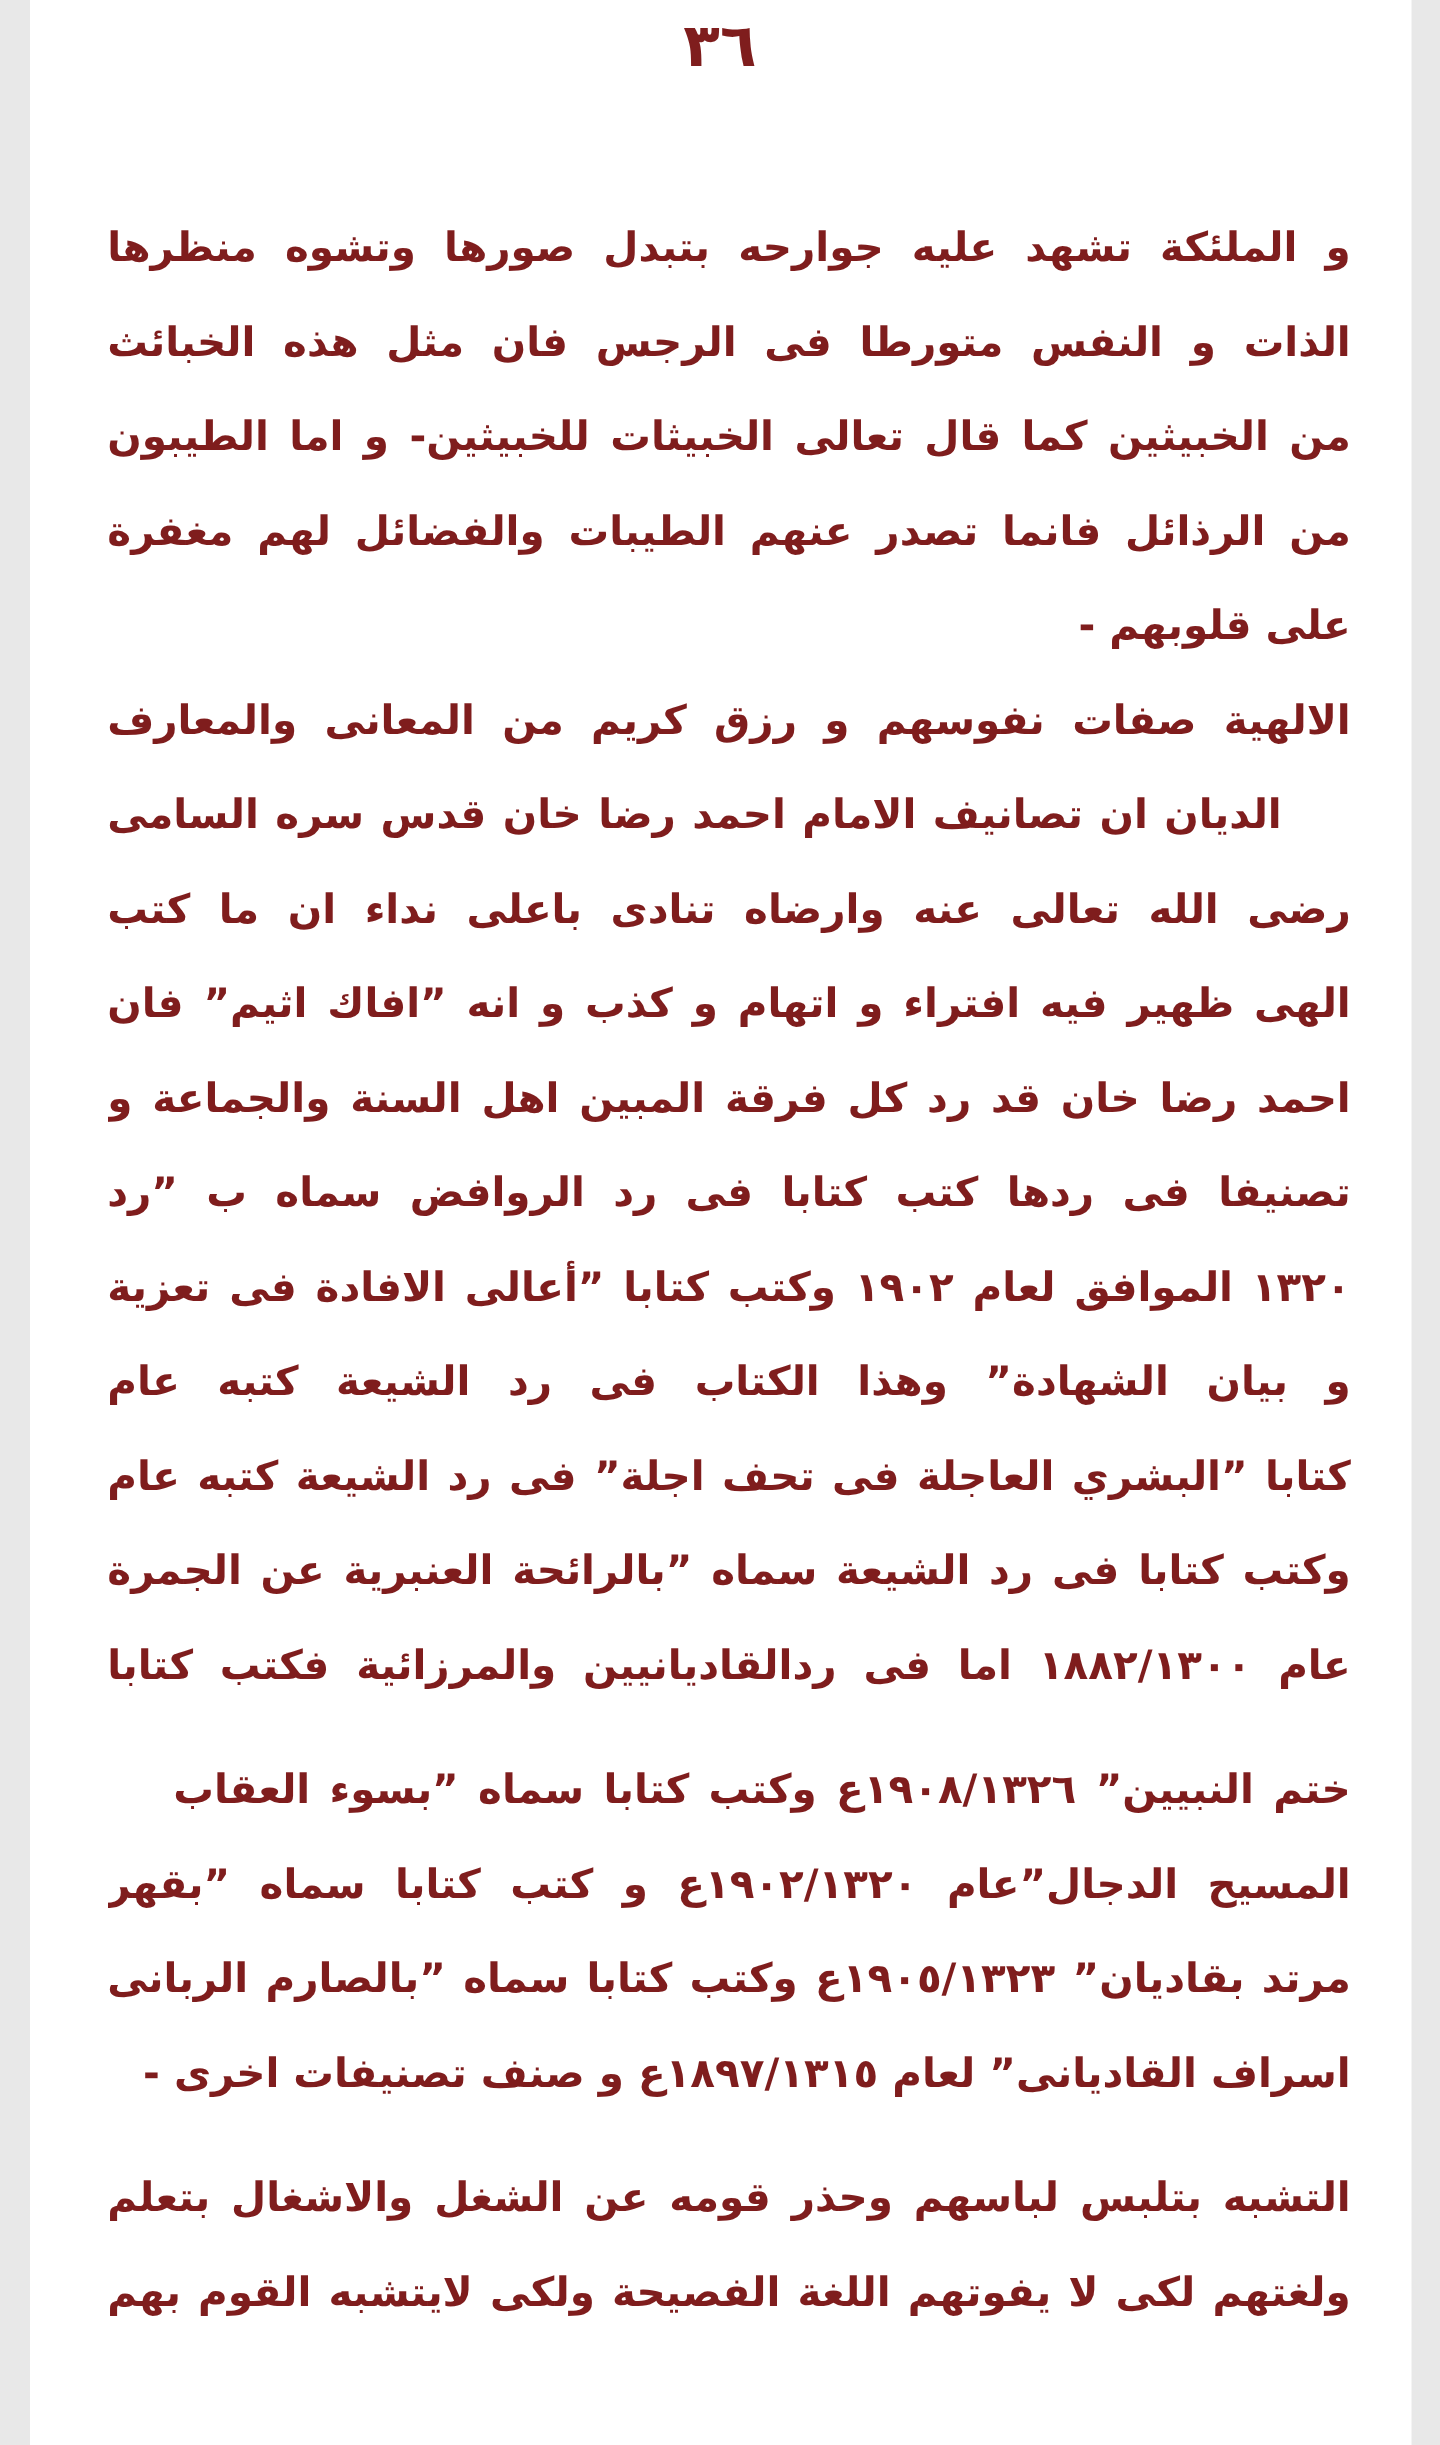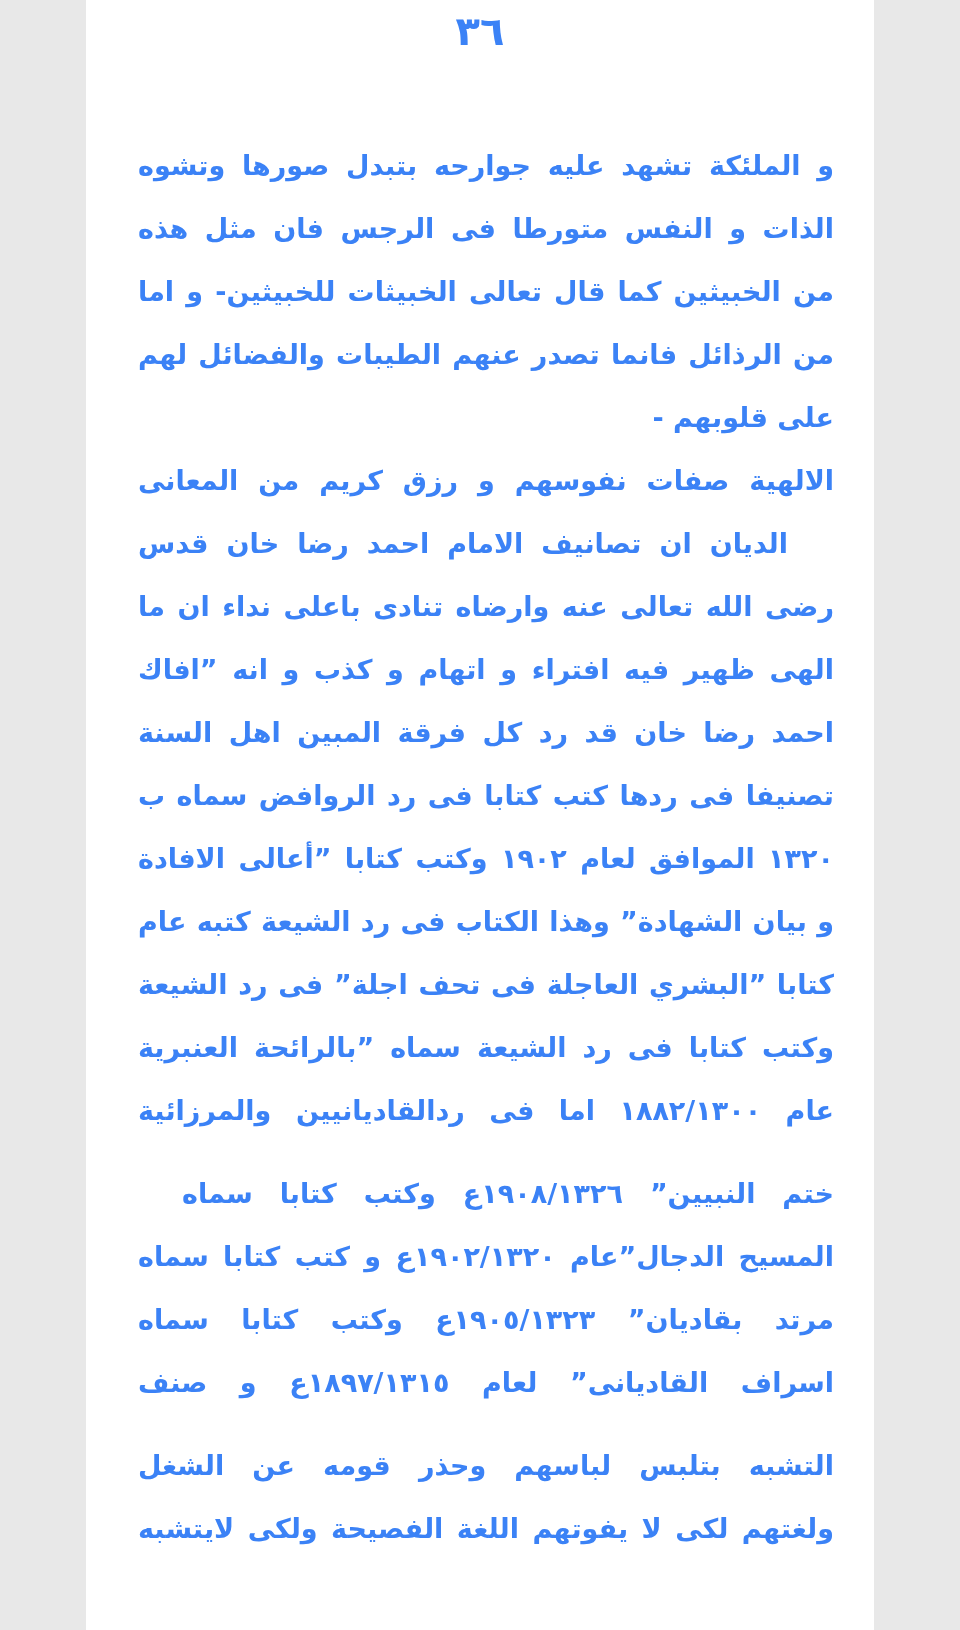--- a/index.html
+++ b/index.html
@@ -2,27 +2,28 @@
 <html lang="ar" dir="rtl"><head>
 <meta charset="utf-8">
 <style>
   html, body {
     margin: 0;
     padding: 0;
     background: #e8e8e8;
   }
   .page {
     position: relative;
-    width: 788px;
+    width: 904px;
     height: 1630px;
     margin: 0 auto;
     background: #ffffff;
-    color: #3b82f6;
+    color: #7f1d1d;
     font-family: "DejaVu Sans", sans-serif;
     overflow: hidden;
+    padding-left: 17px;
   }
   .page-number {
     position: absolute;
     top: 8px;
     left: 0;
     right: 0;
     text-align: center;
     font-size: 40px;
     font-weight: bold;
     letter-spacing: 2px;

